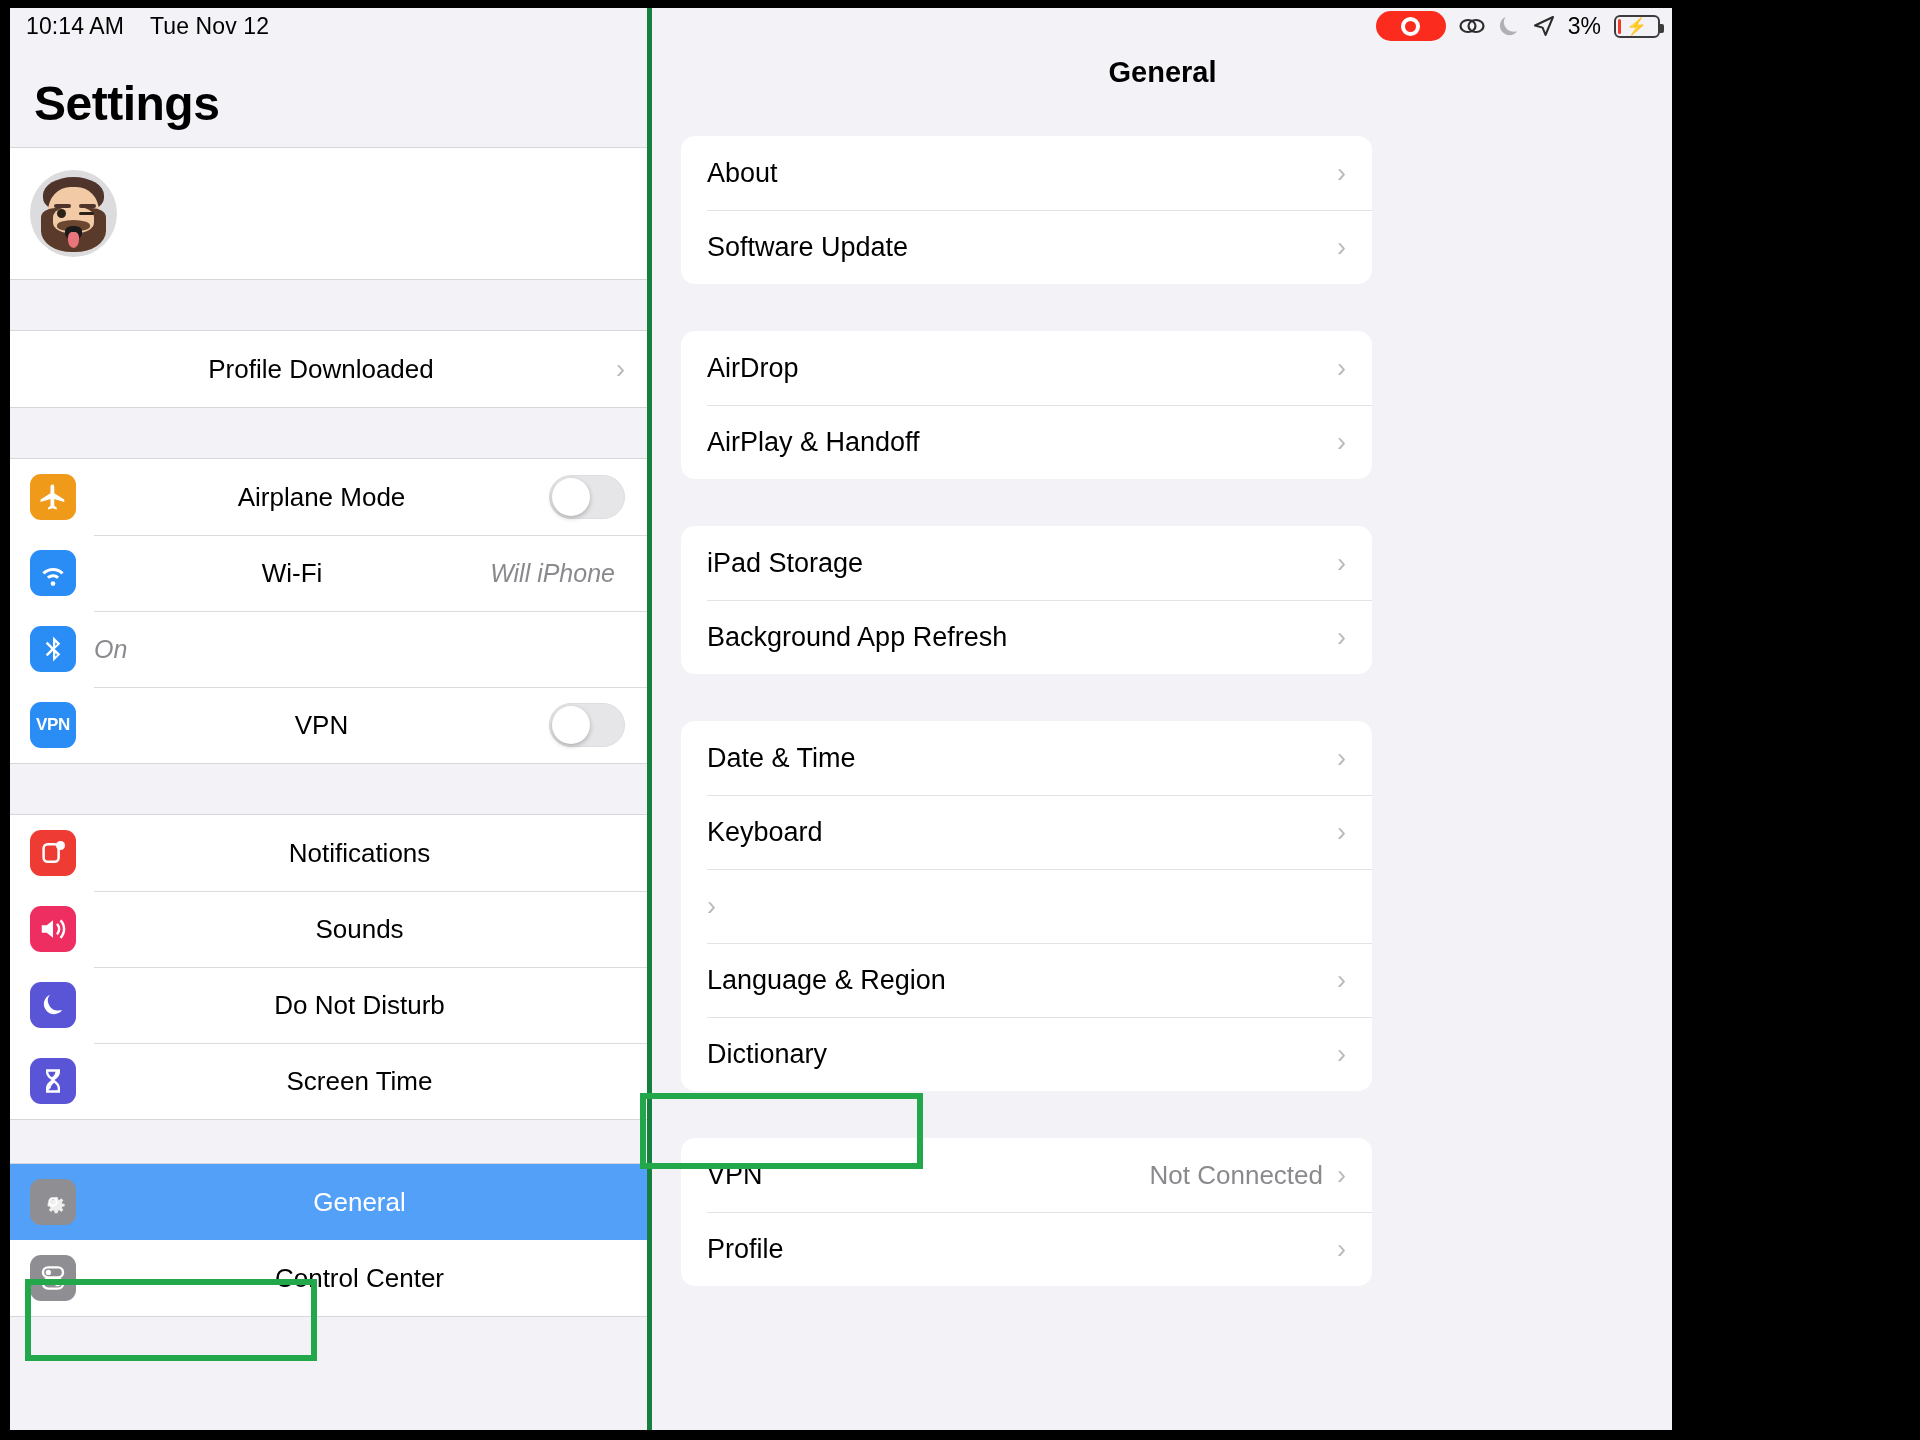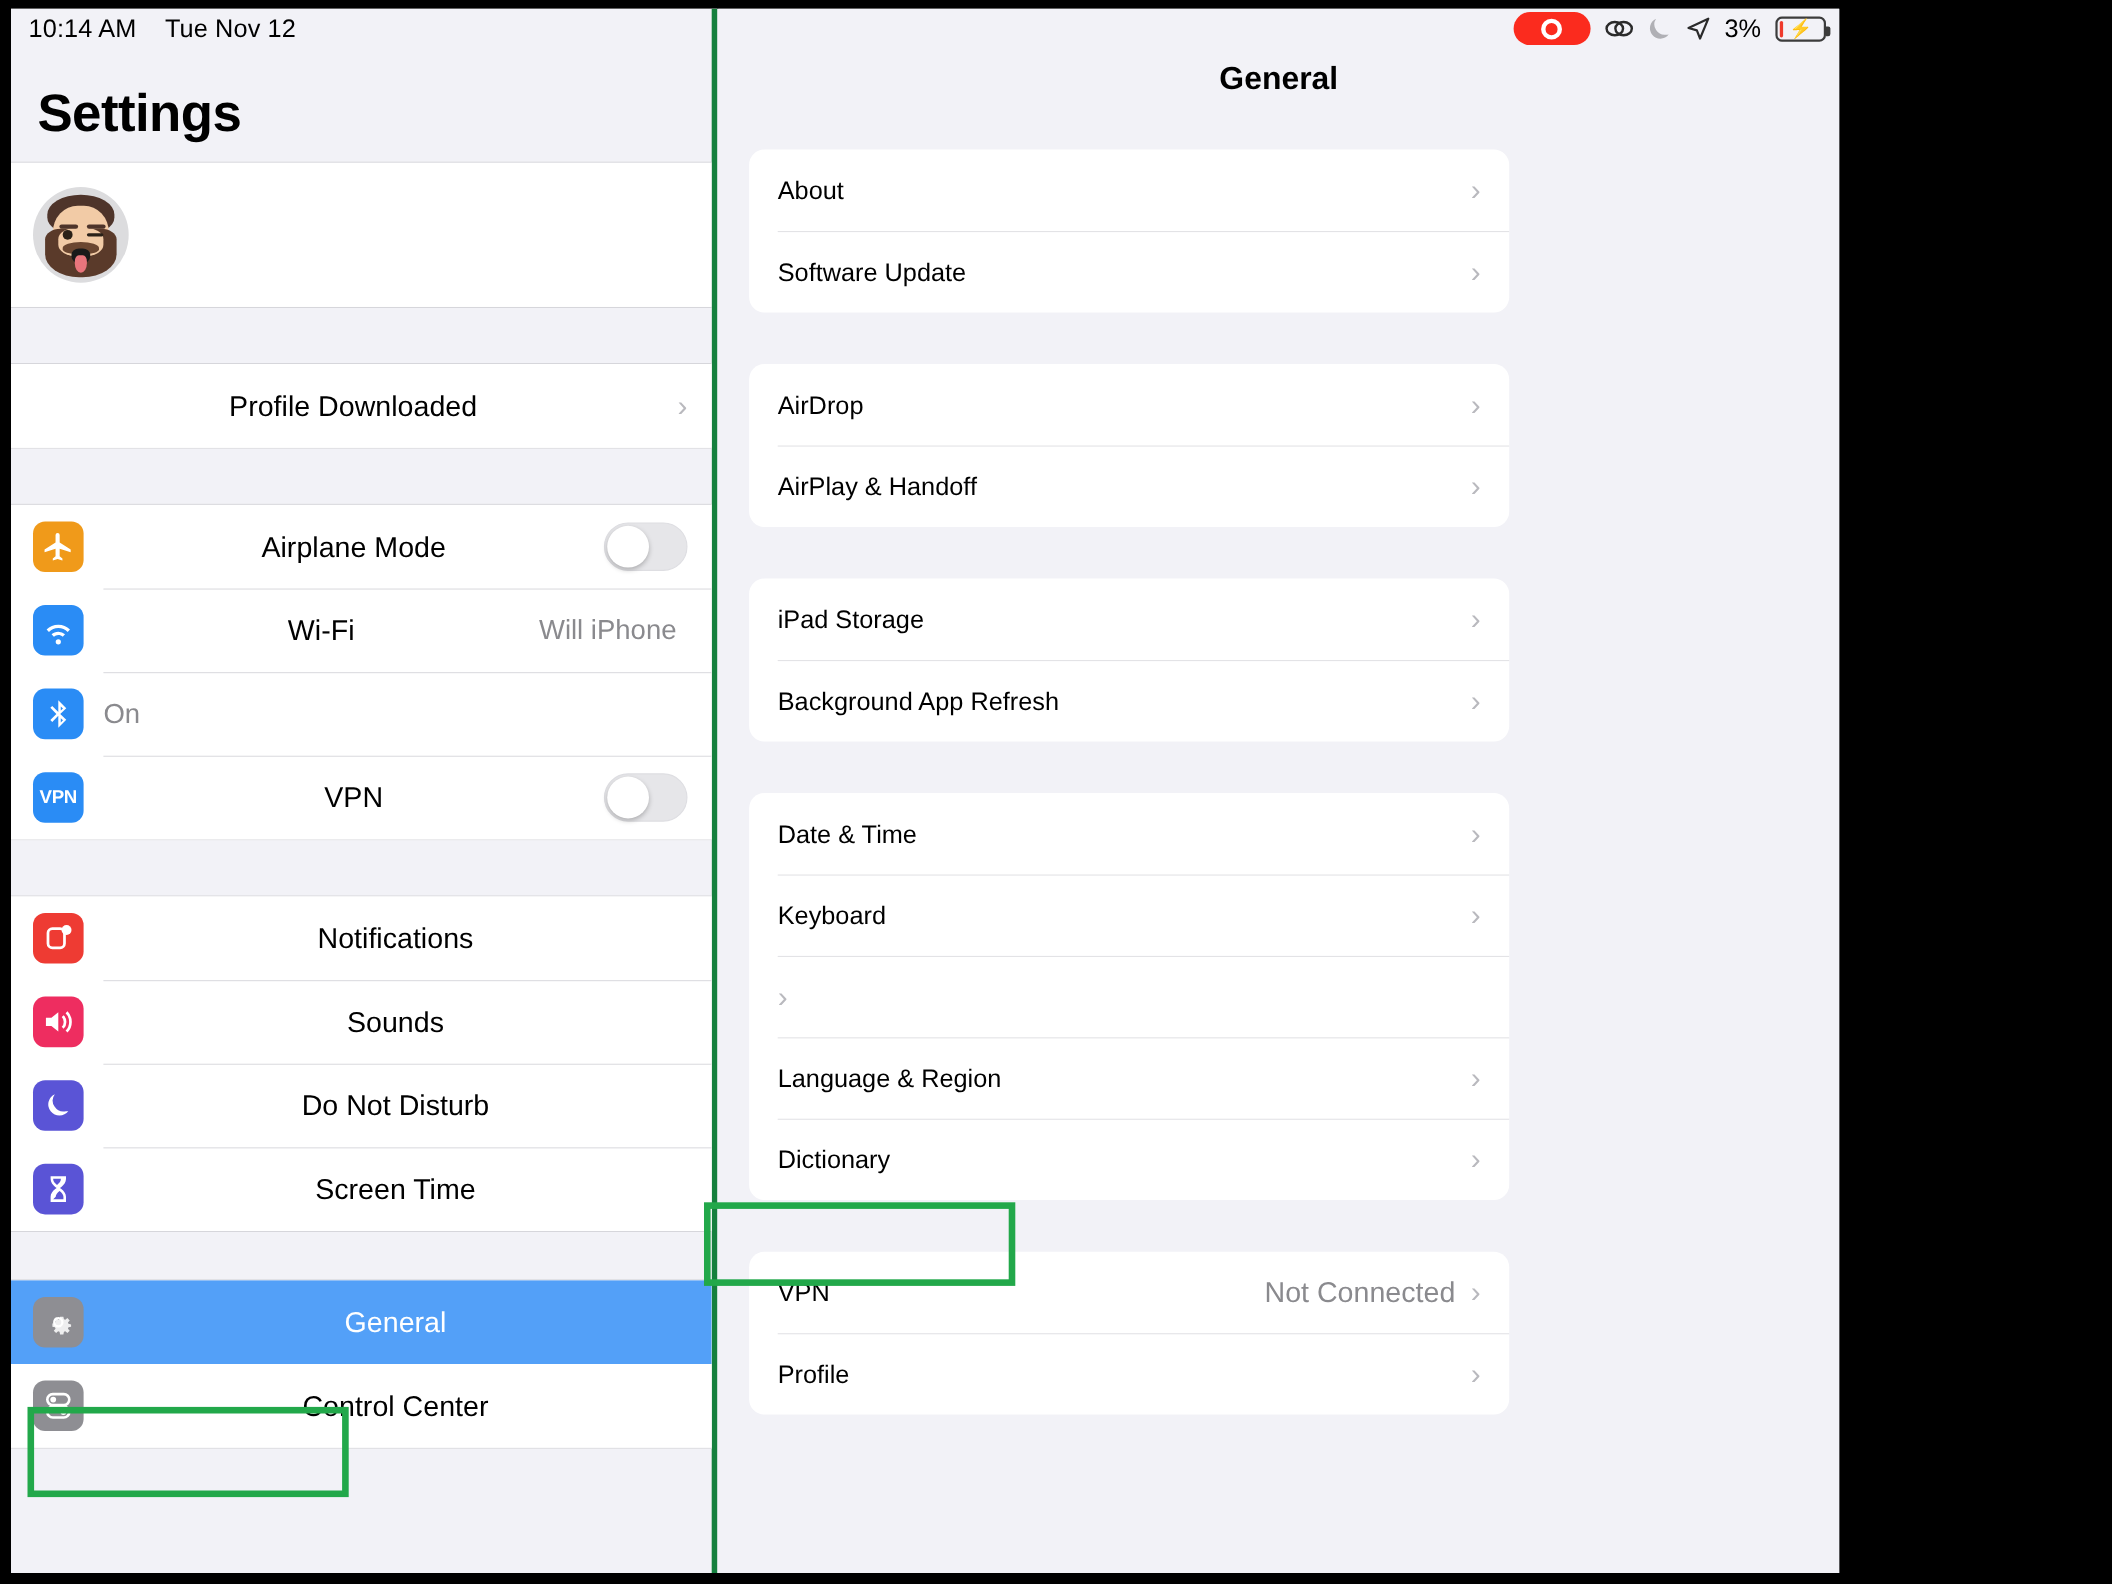--- a/index.html
+++ b/index.html
@@ -89,21 +89,21 @@
   .sb-row + .sb-row:before {
     content:""; position:absolute; left:84px; right:0; top:0; height:1px;
     background:#dcdce0;
   }
   .sb-icon-box {
     width:46px; height:46px; border-radius:11px; flex:none;
     display:flex; align-items:center; justify-content:center;
     color:#fff; margin-right:18px;
   }
   .sb-label { font-size:26px; color:#000; flex:1;text-align:center; }
-  .sb-value { font-size:25px; color:#8A8A8E; margin-right:10px; }
+  .sb-value { font-size:25px; color:#8A8A8E; margin-right:10px;font-style:italic; }
   .chev {
     color:#B9B9BE; font-size:27px; font-weight:300; line-height:1;
     margin-left:6px;
   }
   .sb-row.plain { padding-left:22px; }
   .sb-row.plain .sb-label { font-size:26px; }
 
   
   .toggle {
     width:76px; height:44px; border-radius:22px; background:#E6E6E9;
@@ -140,21 +140,21 @@
   .card-spacer { height:47px; }
   .dt-row {
     display:flex; align-items:center;
     height:74px; padding:0 26px 0 26px;
     position:relative;
   }
   .dt-row + .dt-row:before {
     content:""; position:absolute; left:26px; right:0; top:0; height:1px;
     background:#e3e3e6;
   }
-  .dt-label { font-size:23px; color:#000; flex:1; }
+  .dt-label { font-size:27px; color:#000; flex:1; }
   .dt-value { font-size:26px; color:#8A8A8E; margin-right:14px; }
   .dt-chev { color:#B9B9BE; font-size:27px; font-weight:300; line-height:1; }
 
   
   .annot {
     position:absolute; border:6px solid #22A84A;
     pointer-events:none; z-index:60;
   }
   #annot-general { left:15px; top:1271px; width:292px; height:82px; }
   #annot-profile { left:630px; top:1085px; width:283px; height:76px; }

